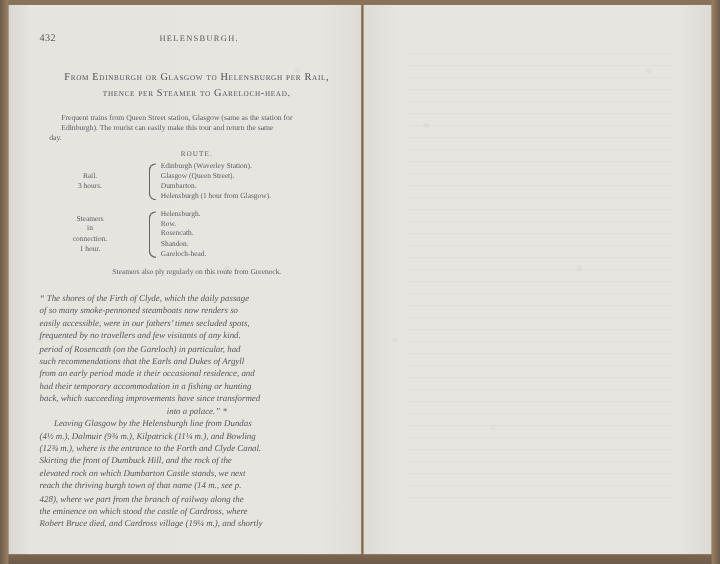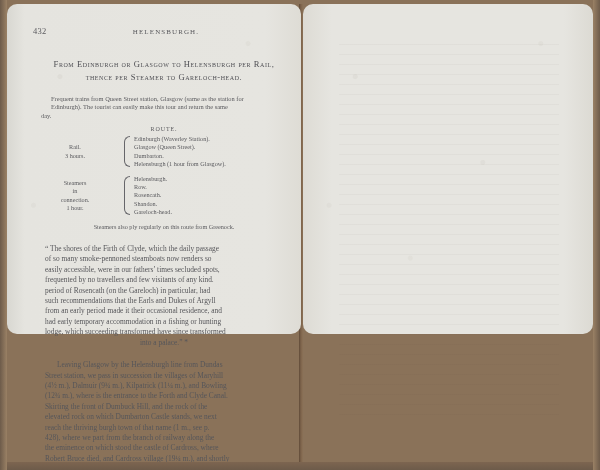--- a/index.html
+++ b/index.html
@@ -19,24 +19,23 @@
     position: relative;
     width: 600px;
     height: 470px;
     background: #8a7259;
   }
 
   
   .leaf {
     position: absolute;
     top: 4px;
-    height: 330px;
+    height: 458px;
     background: #e4e3de;
     box-sizing: border-box;
-    border-radius: 10px;
   }
   .leaf-left {
     left: 7px;
     width: 294px;
     background:
       linear-gradient(90deg, #d8d7d1 0%, #e5e4df 6%, #e6e5e0 88%, #dedcd5 100%);
   }
   .leaf-right {
     left: 303px;
     width: 290px;
@@ -183,22 +182,23 @@
     font-size: 6.2px;
     margin: 2px 0 14px 0;
     color: #5b5b5f;
   }
 
   
   .body-para {
     font-size: 7.4px;
     line-height: 10.4px;
     text-align: justify;
-    margin: 12px;
+    margin: 0;
     color: #56565a;
+    font-style: italic;
   }
   .body-para + .body-para { margin-top: 0; }
   .body-para .line { display: block; }
   .body-para .line.last { text-align: center; }
   .body-para .line.indent { text-indent: 12px; }
 
   
   .ghost {
     position: absolute;
     left: 36px;
@@ -277,33 +277,32 @@
       <div class="route-note">Steamers also ply regularly on this route from Greenock.</div>
 
       <p class="body-para">
         <span class="line">“ The shores of the Firth of Clyde, which the daily passage</span>
         <span class="line">of so many smoke-pennoned steamboats now renders so</span>
         <span class="line">easily accessible, were in our fathers’ times secluded spots,</span>
         <span class="line">frequented by no travellers and few visitants of any kind.</span>
         <span class="line">period of Rosencath (on the Gareloch) in particular, had</span>
         <span class="line">such recommendations that the Earls and Dukes of Argyll</span>
         <span class="line">from an early period made it their occasional residence, and</span>
-        <span class="line">had early temporary accommodation in a fishing or hunting</span>
-        <span class="line">lodge, which succeeding transformed have since transformed</span>
+        <span class="line">had their temporary accommodation in a fishing or hunting</span>
+        <span class="line">back, which succeeding improvements have since transformed</span>
         <span class="line last">into a palace.” *</span>
       </p>
 
       <p class="body-para">
         <span class="line indent">Leaving Glasgow by the Helensburgh line from Dundas</span>
-        <span class="line">Street station, we pass in succession the villages of Maryhill</span>
         <span class="line">(4½ m.), Dalmuir (9¾ m.), Kilpatrick (11¼ m.), and Bowling</span>
         <span class="line">(12¾ m.), where is the entrance to the Forth and Clyde Canal.</span>
         <span class="line">Skirting the front of Dumbuck Hill, and the rock of the</span>
         <span class="line">elevated rock on which Dumbarton Castle stands, we next</span>
-        <span class="line">reach the thriving burgh town of that name (1 m., see p.</span>
+        <span class="line">reach the thriving burgh town of that name (14 m., see p.</span>
         <span class="line">428), where we part from the branch of railway along the</span>
         <span class="line">the eminence on which stood the castle of Cardross, where</span>
         <span class="line">Robert Bruce died, and Cardross village (19¼ m.), and shortly</span>
 
       </p>
 
     </div>
   </div>
 
   <div class="leaf leaf-right">

